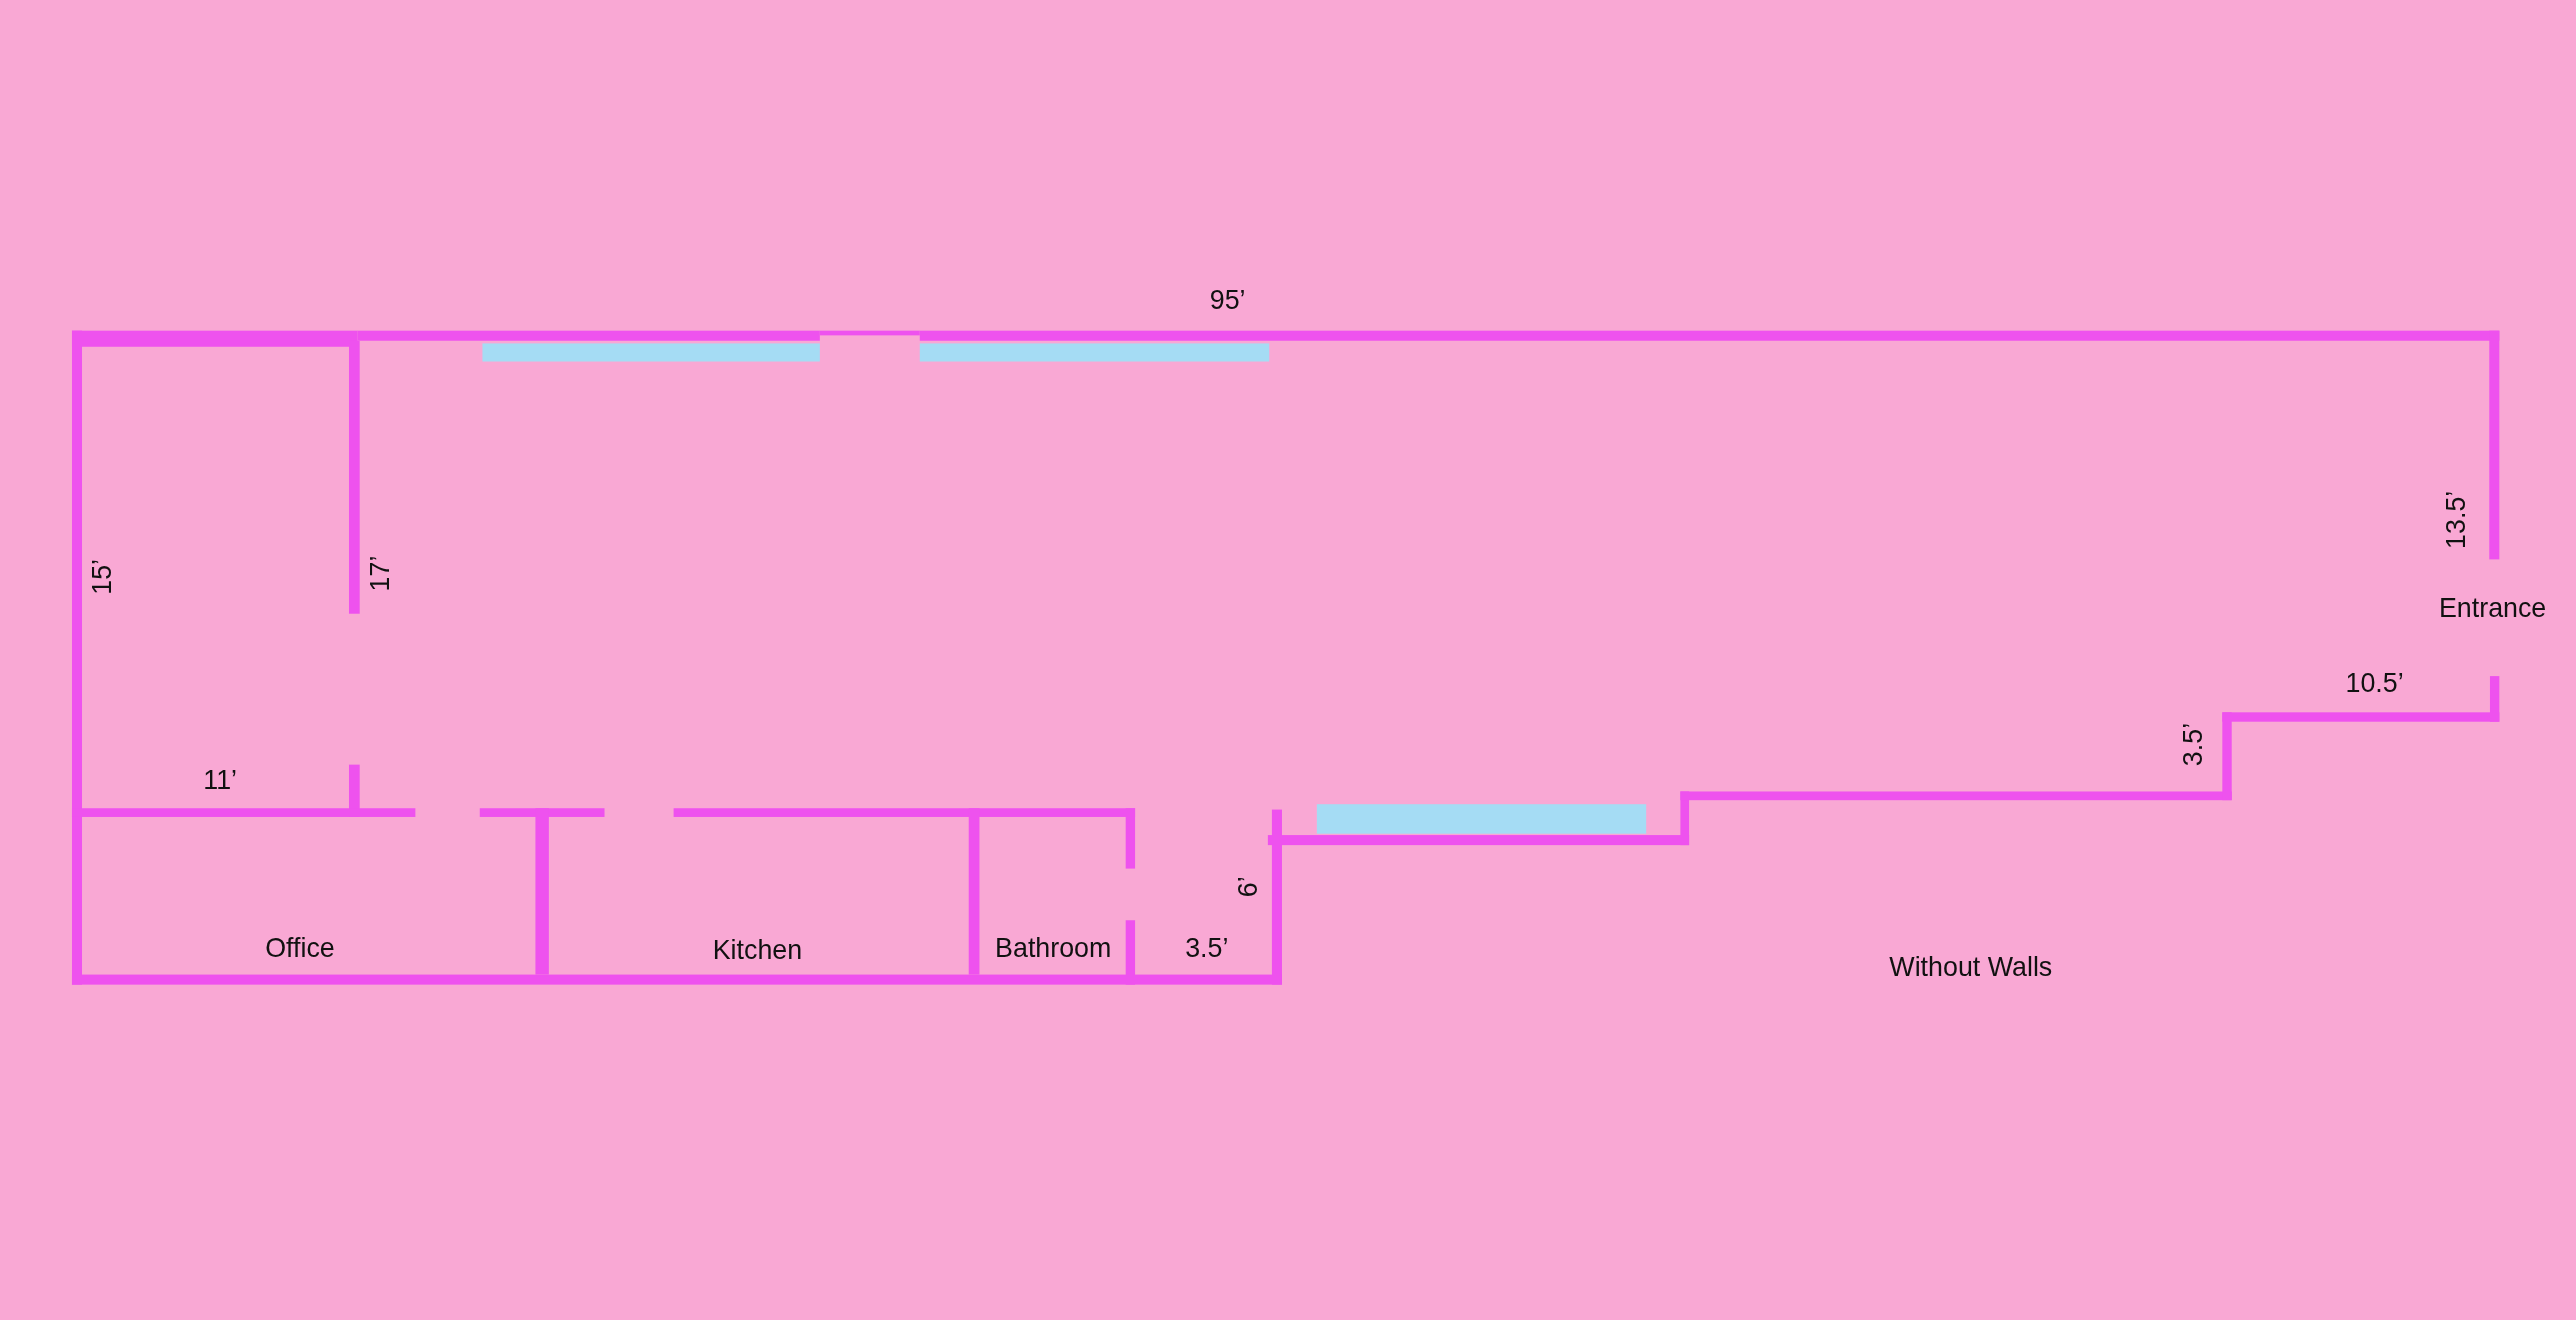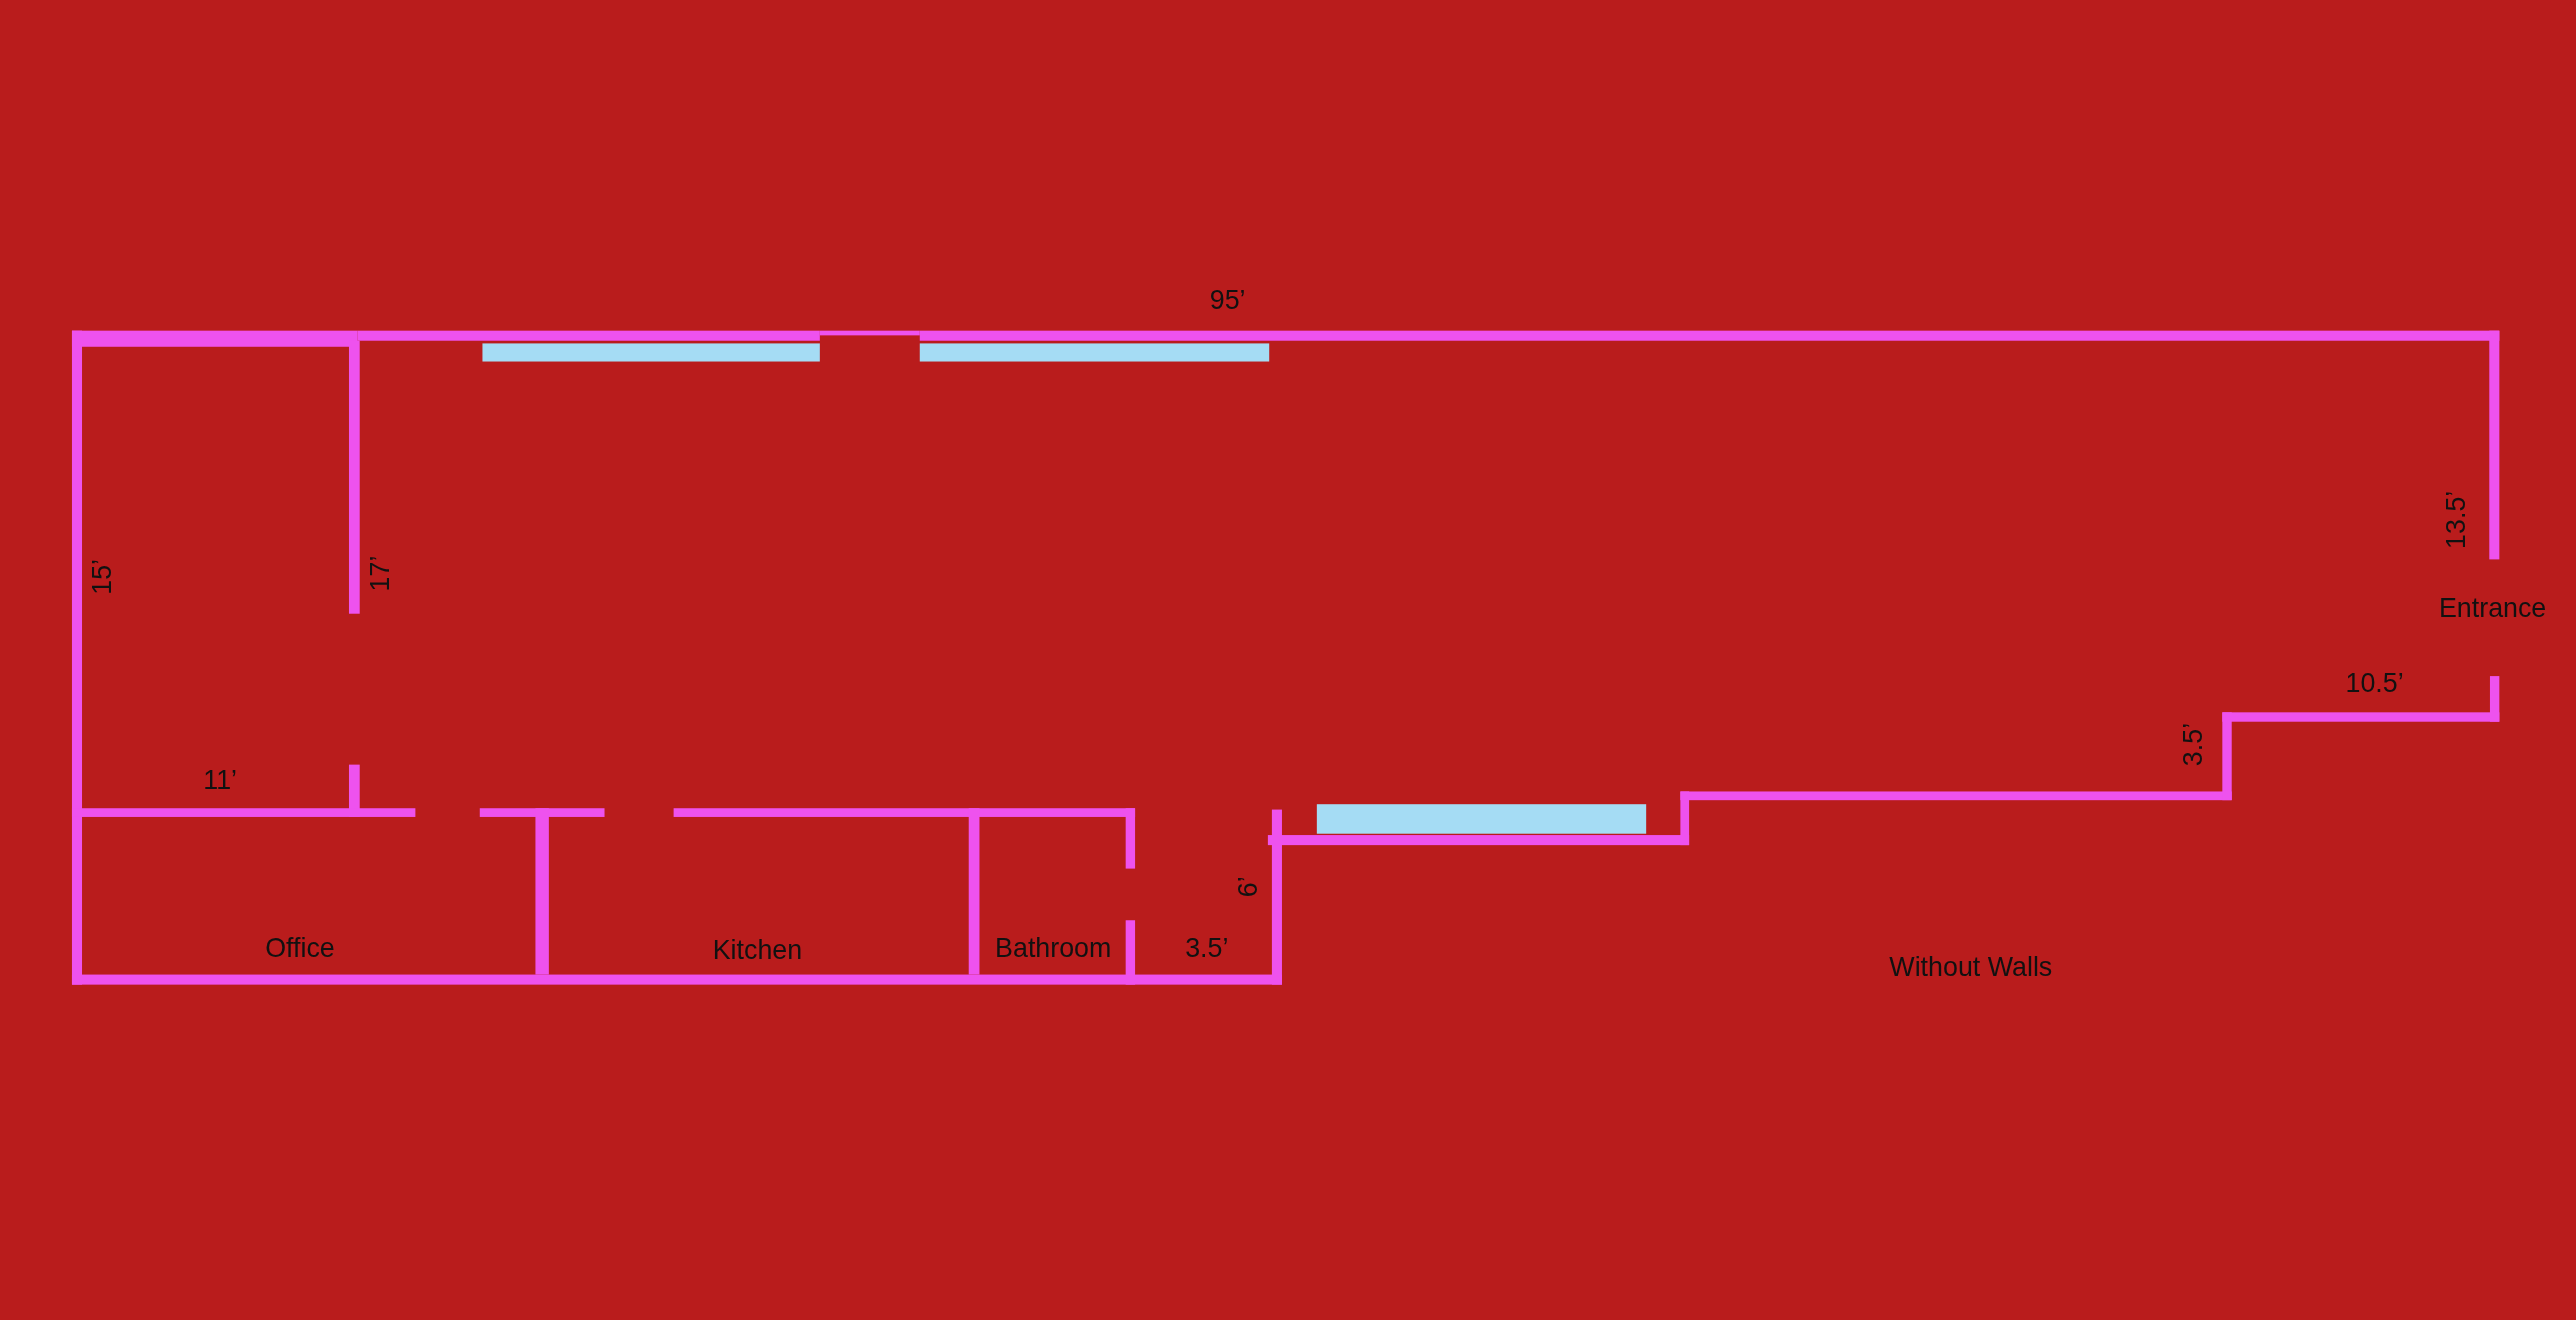--- a/index.html
+++ b/index.html
@@ -23,21 +23,21 @@
   }
   #plan-svg text {
     font-family: "Liberation Sans", sans-serif;
     font-size: 40px;
     fill: #111111;
   }
 </style>
 </head>
 <body>
 
-<div id="stage" style="width: 2576px; height: 1320px; background: #b91c1c;">
+<div id="stage" style="width: 2576px; height: 1320px; background: #f9a8d4;">
   <svg id="plan-svg" width="2576" height="1320" viewBox="0 0 3840 1968">
       <rect x="719" y="512" width="503" height="27" fill="#A5DCF4"></rect>
       <rect x="1371" y="512" width="521" height="27" fill="#A5DCF4"></rect>
       <rect x="1963" y="1199" width="491" height="44" fill="#A5DCF4"></rect>
       <rect x="107" y="493" width="426" height="24" fill="#EE52EE"></rect>
       <rect x="533" y="493" width="689" height="15" fill="#EE52EE"></rect>
       <rect x="1222" y="493" width="149" height="7" fill="#EE52EE"></rect>
       <rect x="1371" y="493" width="2355" height="15" fill="#EE52EE"></rect>
       <rect x="107" y="493" width="15" height="975" fill="#EE52EE"></rect>
       <rect x="3711" y="493" width="15" height="341" fill="#EE52EE"></rect>

